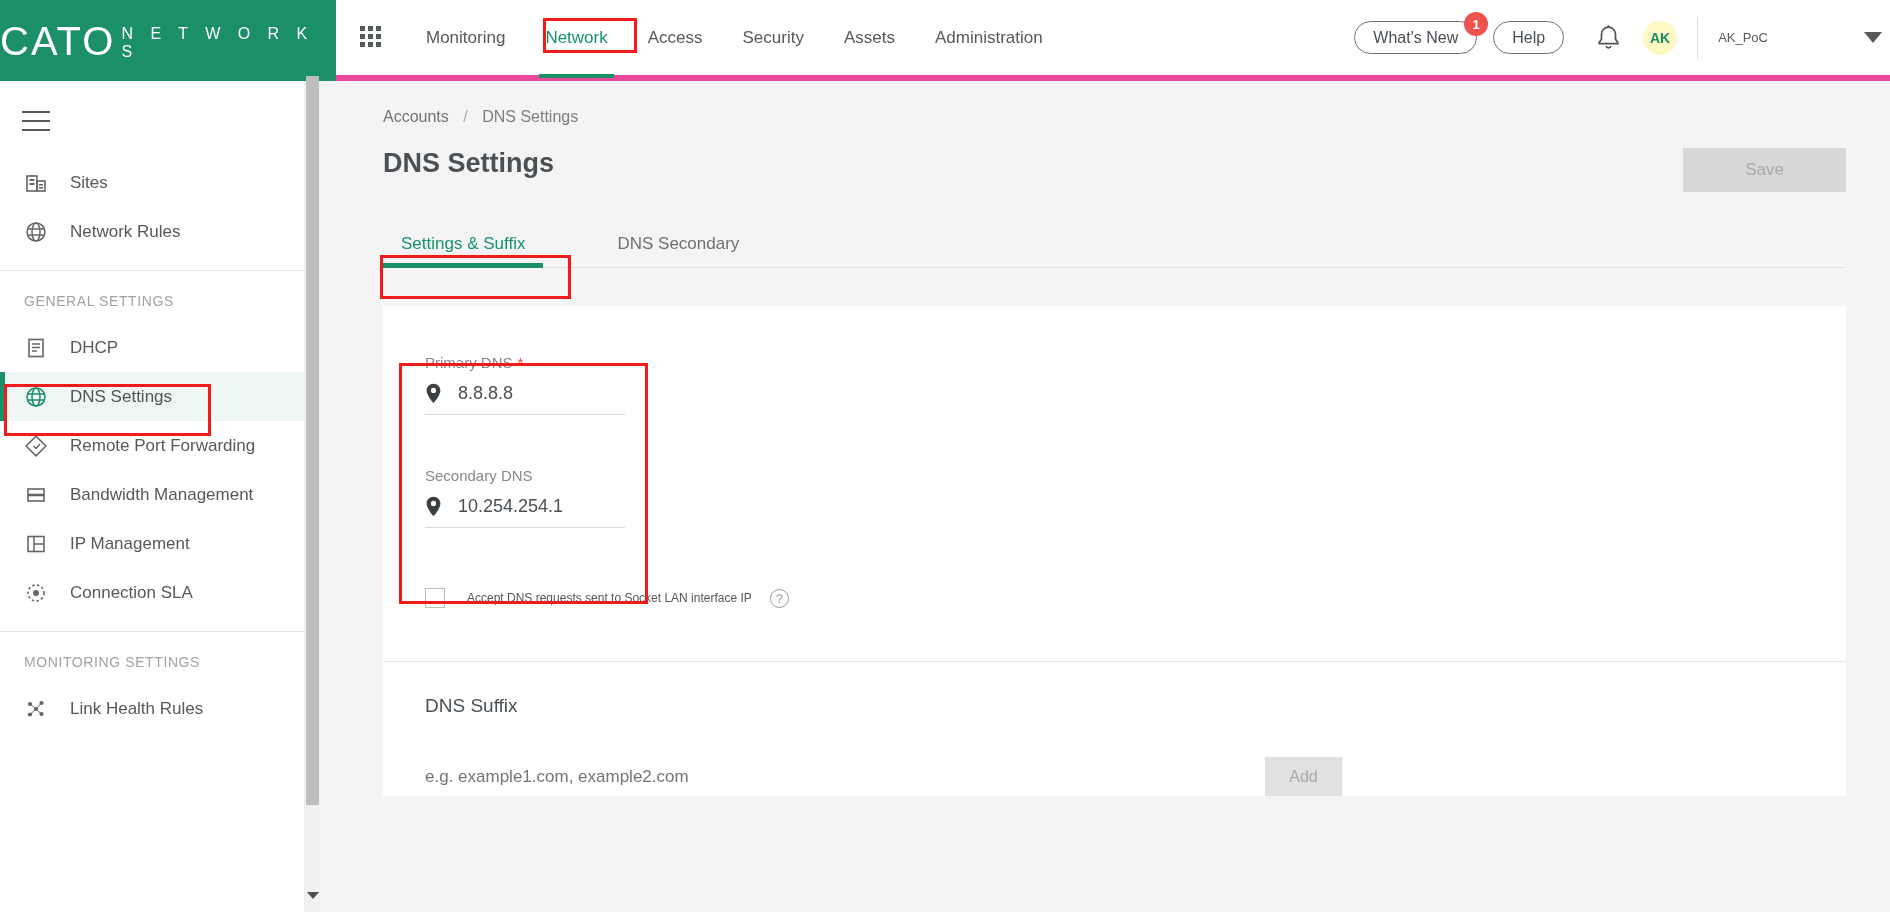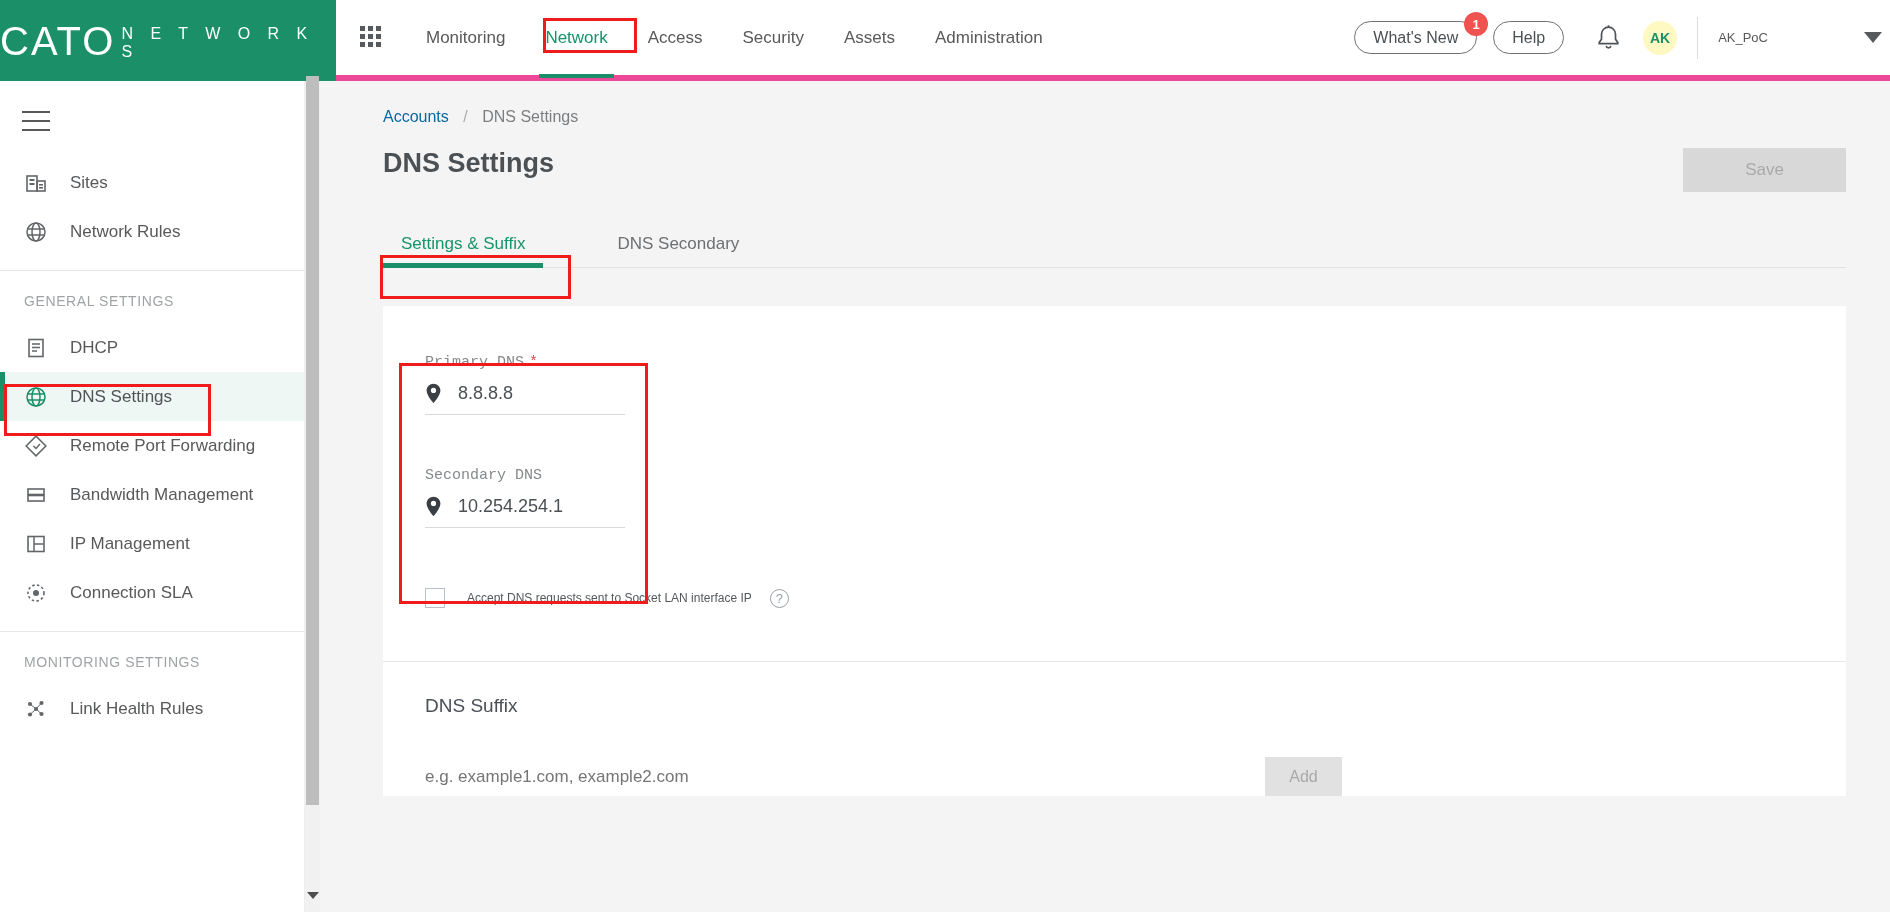--- a/index.html
+++ b/index.html
@@ -126,21 +126,21 @@
     width: 0; height: 0; border-left: 6px solid transparent;
     border-right: 6px solid transparent; border-top: 7px solid #4d4d4d;
   }
 
   
   .main {
     position: absolute; left: 321px; top: 81px; right: 0; bottom: 0;
     background: #f4f4f4; overflow: hidden;
   }
   .breadcrumb { padding: 27px 0 0 62px; font-size: 16px; color: #7c7f82; }
-  .breadcrumb a { color: #0369a1; text-decoration: none; cursor: pointer; }
+  .breadcrumb a { color: #737373; text-decoration: none; cursor: pointer; }
   .breadcrumb .sep { margin: 0 10px; color: #a9acae; }
 
   .page-title-row {
     display: flex; align-items: flex-start; padding: 22px 0 0 62px;
   }
   .page-title { font-size: 27px; color: #4b5055; font-weight: bold; }
   .save-btn {
     margin-left: auto; margin-right: 44px; width: 163px; height: 44px;
     background: #d8d8d8; color: #a9a9a9; border: none; font-size: 17px;
     cursor: default; font-family: "Liberation Sans", sans-serif;
@@ -160,21 +160,21 @@
     content: ""; position: absolute; left: 0; right: 0; bottom: -1px;
     height: 5px; background: #1a8f68;
   }
   .tab.spaced { margin-left: 56px; }
 
   .card {
     margin: 38px 44px 0 62px; background: #ffffff; position: relative;
   }
   .card-top { padding: 48px 0 60px 42px; }
   .field { width: 200px; }
-  .field-label { font-size: 15px; color: #86898c; margin-bottom: 6px; font-family: Liberation Mono, monospace; }
+  .field-label { font-size: 15px; color: #86898c; margin-bottom: 6px; }
   .req { color: #e2494a; margin-left: 5px; }
   .field-input {
     display: flex; align-items: center; border-bottom: 1px solid #d9d9d9;
     height: 38px; padding-bottom: 4px;
   }
   .pin { margin-right: 16px; flex: none; display: flex; align-items: center; }
   .field-value { font-size: 18px; color: #4b5055; }
   .field-gap { height: 52px; }
 
   .chk-row { display: flex; align-items: center; padding: 0 0 0 42px; }

